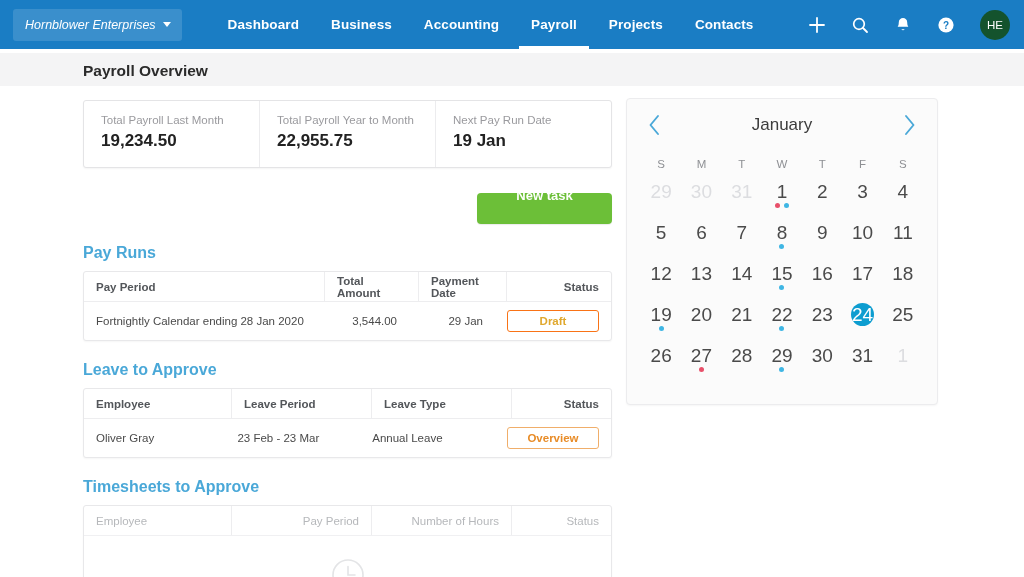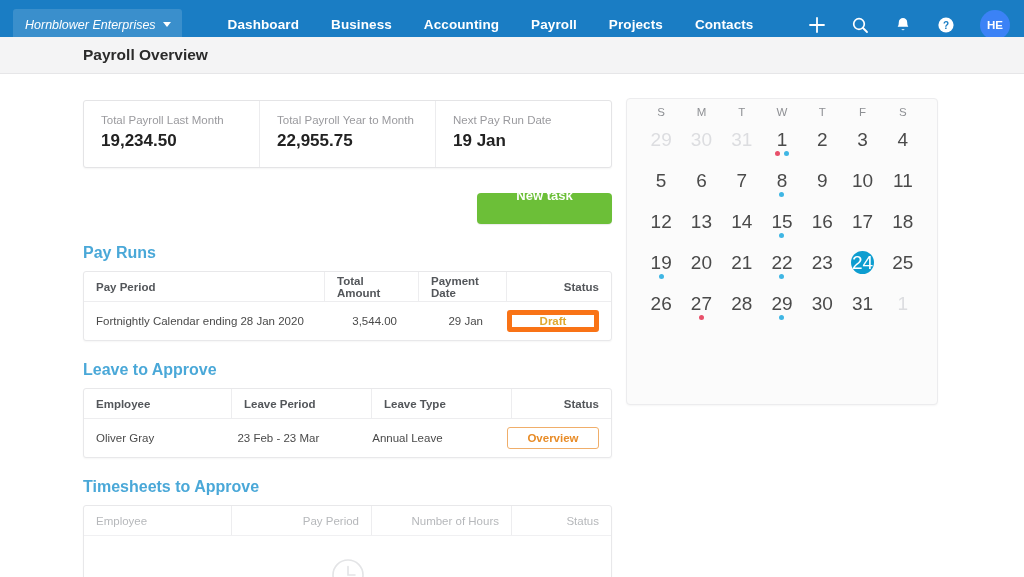--- a/index.html
+++ b/index.html
@@ -47,29 +47,29 @@
     position: absolute; right: 14px; top: 0; height: 49px;
     display: flex; align-items: center; gap: 21px;
   }
   .nav-icon {
     width: 22px; height: 22px; color: #ffffff;
     display: flex; align-items: center; justify-content: center; cursor: pointer;
   }
   .nav-icon svg { display:block; }
   .avatar {
     width: 30px; height: 30px; border-radius: 50%;
-    background: #3b82f6; color: #ffffff;
-    font-size: 11.5px; font-weight: bold;
+    background: #14532d; color: #ffffff;
+    font-size: 11.5px; font-weight: normal;
     display: flex; align-items: center; justify-content: center;
     cursor: pointer; margin-left: 2px;
   }
 
   
   .titlebar {
-    position: absolute; top: 37px; left: 0; right: 0; height: 37px;
+    position: absolute; top: 53px; left: 0; right: 0; height: 37px;
     background: #f4f4f5;
     border-bottom: 1px solid #e6e6e8;
     display: flex; align-items: center;
   }
   .titlebar h1 {
     margin-left: 83px; font-size: 15.5px; font-weight: bold; color: #2b2b2b;
   }
 
   
   .content { position: absolute; top: 86px; left: 0; right: 0; bottom: 0; background: #fff; }
@@ -121,21 +121,21 @@
   .t-row .cell {
     font-size: 11.5px; color: #4a4a4a;
     display: flex; align-items: center; padding: 0 12px;
   }
   .cell.right { justify-content: flex-end; }
   .badge {
     display: inline-flex; align-items: center; justify-content: center;
     min-width: 92px; height: 22px; border-radius: 3px;
     font-size: 11.5px; font-weight: bold; background: #fff; cursor: pointer;
   }
-  .badge.draft { border: 5px solid #f97316; color: #e0a82e; }
+  .badge.draft { border: 1px solid #f97316; color: #e0a82e; }
   .badge.requested { border: 1px solid #f0ae6a; color: #e88c28; }
 
   
   .pr-c1 { width: 240px; } .pr-c2 { width: 94px; }
   .pr-c3 { width: 88px; }  .pr-c4 { flex: 1; }
   
   .lv-c1 { width: 147px; } .lv-c2 { width: 140px; }
   .lv-c3 { width: 140px; } .lv-c4 { flex: 1; }
   
   .ts-c1 { width: 147px; } .ts-c2 { width: 140px; }
@@ -313,20 +313,33 @@
                 <circle cx="17" cy="17" r="15" fill="none" stroke="currentColor" stroke-width="1.6"></circle>
                 <path d="M17 8.5V17h7" fill="none" stroke="currentColor" stroke-width="1.6" stroke-linecap="round"></path>
               </svg>
           </span>
         </div>
       </div>
 
     </div>
 
     <div class="calendar">
+      <div class="cal-head">
+        <span class="cal-arrow">
+          <svg width="15" height="22" viewBox="0 0 15 22">
+              <path d="M11 2L3.5 11 11 20" fill="none" stroke="currentColor" stroke-width="1.9" stroke-linecap="round" stroke-linejoin="round"></path>
+            </svg>
+        </span>
+        <span class="cal-month">January</span>
+        <span class="cal-arrow">
+          <svg width="15" height="22" viewBox="0 0 15 22">
+              <path d="M4 2l7.5 9L4 20" fill="none" stroke="currentColor" stroke-width="1.9" stroke-linecap="round" stroke-linejoin="round"></path>
+            </svg>
+        </span>
+      </div>
       <div class="cal-grid" id="calDow">
           <div class="cal-dow">S</div>
           <div class="cal-dow">M</div>
           <div class="cal-dow">T</div>
           <div class="cal-dow">W</div>
           <div class="cal-dow">T</div>
           <div class="cal-dow">F</div>
           <div class="cal-dow">S</div>
         </div>
       <div class="cal-grid" id="calDays">

